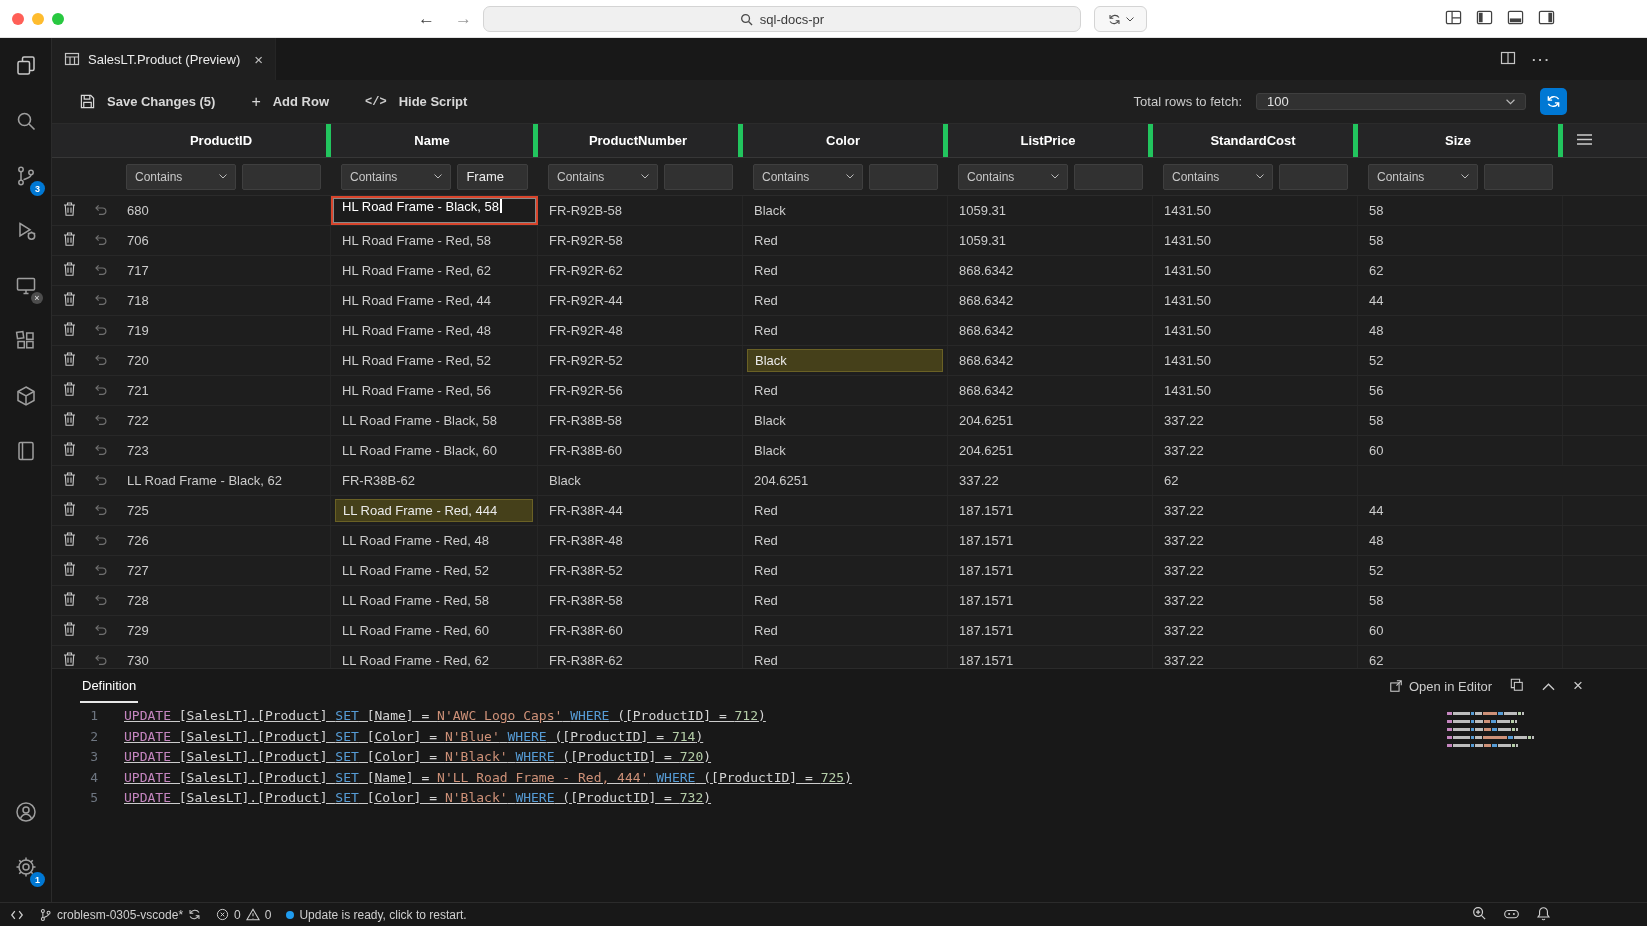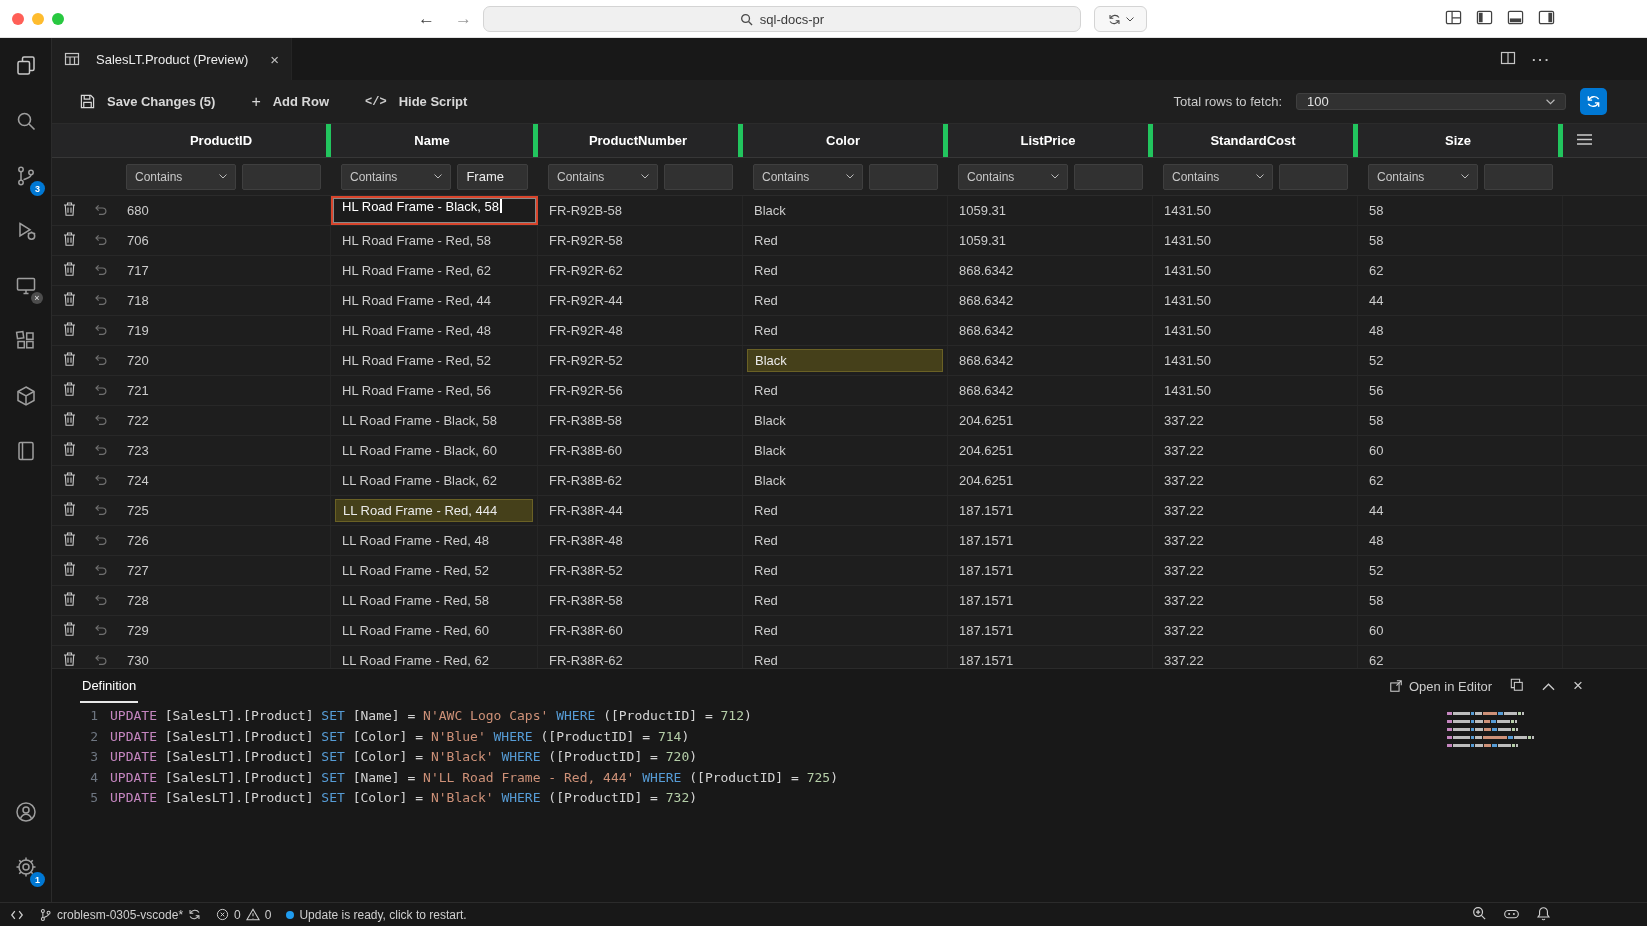--- a/index.html
+++ b/index.html
@@ -30,32 +30,32 @@
   .badge { position:absolute; right:6px; bottom:7px; min-width:15px; height:15px; padding:0 3px;
     border-radius:8px; background:#0078d4; color:#fff; font-size:9px; font-weight:bold;
     display:flex; align-items:center; justify-content:center; }
   .xbadge { position:absolute; right:8px; bottom:9px; width:12px; height:12px; border-radius:50%;
     background:#4d4d4d; color:#e3e3e3; font-size:9px; line-height:12px; text-align:center; }
 
   .editor-col { flex:1; display:flex; flex-direction:column; min-width:0; background:#1e1e1e; }
 
   
   .tabbar { height:42px; background:#181818; display:flex; align-items:stretch; position:relative; }
-  .tab { display:flex; align-items:center; gap:16px; padding:0 12px; background:#1f1f1f;
+  .tab { display:flex; align-items:center; gap:8px; padding:0 12px; background:#1f1f1f;
     color:#ece王cec; color:#ececec; border-right:1px solid #252525;text-align:center; }
   .tab-close { color:#c0c0c0; font-size:15px; margin-left:6px; }
   .tab-actions { position:absolute; right:96px; top:0; height:100%; display:flex; align-items:center; gap:16px; color:#c5c5c5; }
   .dots { letter-spacing:2px; font-weight:bold; color:#c5c5c5; }
 
   
   .editor-toolbar { height:44px; background:#1f1f1f; border-bottom:1px solid #2b2b2b;
     display:flex; align-items:center; padding-left:28px; gap:36px; }
   .tbtn { display:flex; align-items:center; gap:12px; color:#d8d8d8; font-weight:bold; }
   .codeglyph { font-family:"Liberation Mono","DejaVu Sans Mono",monospace; font-size:12px; color:#cccccc; font-weight:bold; }
-  .toolbar-right { margin-left:auto; display:flex; align-items:center; gap:14px; padding-right:40px; font-weight:normal; }
+  .toolbar-right { margin-left:auto; display:flex; align-items:center; gap:14px; padding-right:80px; font-weight:normal; }
   .rowsel { width:270px; height:17px; background:#313131; border:1px solid #3f3f3f; border-radius:3px;
     display:flex; align-items:center; justify-content:space-between; padding:0 10px; color:#e2e2e2; }
   .refresh-btn { width:27px; height:27px; background:#0078d4; border-radius:5px;
     display:flex; align-items:center; justify-content:center; }
 
   
   :root { --cols: 34px 30px 215px 207px 205px 205px 205px 205px 205px 1fr; }
   .grid { flex:1; overflow:hidden; background:#1e1e1e; }
   .grid-header, .grid-filter, .grid-row { display:grid; grid-template-columns:var(--cols); }
   .grid-header { height:34px; background:#252526; border-bottom:1px solid #373737; align-items:center; }
@@ -86,21 +86,21 @@
   .def-panel { height:234px; background:#181818; border-top:1px solid #2b2b2b; display:flex; flex-direction:column; position:relative; }
   .def-header { height:34px; display:flex; align-items:center; padding-left:28px; position:relative; }
   .def-title { color:#ffffff; padding:8px 2px; border-bottom:2px solid #e7e7e7; }
   .def-actions { position:absolute; right:64px; top:0; height:100%; display:flex; align-items:center; gap:18px; color:#cccccc; }
   .def-open { display:flex; align-items:center; gap:6px; }
   .def-x { font-size:17px; color:#cccccc; }
   .def-code { flex:1; position:relative; font-family:"DejaVu Sans Mono","Liberation Mono",monospace;
     font-size:13px; line-height:20.5px; padding-top:3px; overflow:hidden; }
   .code-line { display:flex; }
   .ln { flex:0 0 46px; text-align:right; color:#6e7681; }
-  .lt { margin-left:12px; white-space:pre; }
+  .lt { margin-left:26px; white-space:pre;text-decoration:underline; }
   .tk-kw1{color:#c586c0}.tk-kw2{color:#569cd6}.tk-pl{color:#d4d4d4}.tk-str{color:#ce9178}.tk-num{color:#b5cea8}
   .minimap { position:absolute; top:9px; right:104px; width:96px; }
   .mm-line { display:flex; gap:1px; margin-bottom:5px; height:3px; }
   .mm { display:block; height:3px; }
   i.mm.tk-kw1{background:#c586c0}i.mm.tk-kw2{background:#569cd6}i.mm.tk-pl{background:#bdbdbd}
   i.mm.tk-str{background:#ce9178}i.mm.tk-num{background:#b5cea8}
 
   
   .statusbar { height:24px; background:#181818; border-top:1px solid #2b2b2b; display:flex;
     align-items:center; padding:0 96px 0 10px; gap:15px; font-size:12px; color:#cfcfcf; }
@@ -569,21 +569,20 @@
               <span><svg width="13" height="14" viewBox="0 0 13 14" fill="none" stroke="#c8c8c8" stroke-width="1.1">
                   <path d="M1 3h11M4.5 3V1h4v2M2.3 3l.7 10.2h7L10.7 3M5 5.5v5.2M8 5.5v5.2"></path>
                 </svg></span>
             </div>
             <div class="icell">
               <span><svg width="14" height="11" viewBox="0 0 14 11" fill="none" stroke="#707070" stroke-width="1.2">
                   <path d="M2 4h6.5a3.4 3.2 0 1 1 0 6.4H5"></path>
                   <path d="M4.6 1.4L2 4l2.6 2.6"></path>
                 </svg></span>
             </div>
-            <div class="dcell">724</div>
             <div class="dcell">LL Road Frame - Black, 62</div>
             <div class="dcell">FR-R38B-62</div>
             <div class="dcell">Black</div>
             <div class="dcell">204.6251</div>
             <div class="dcell">337.22</div>
             <div class="dcell">62</div>
             <div></div>
           </div>
           <div class="grid-row">
             <div class="icell">

